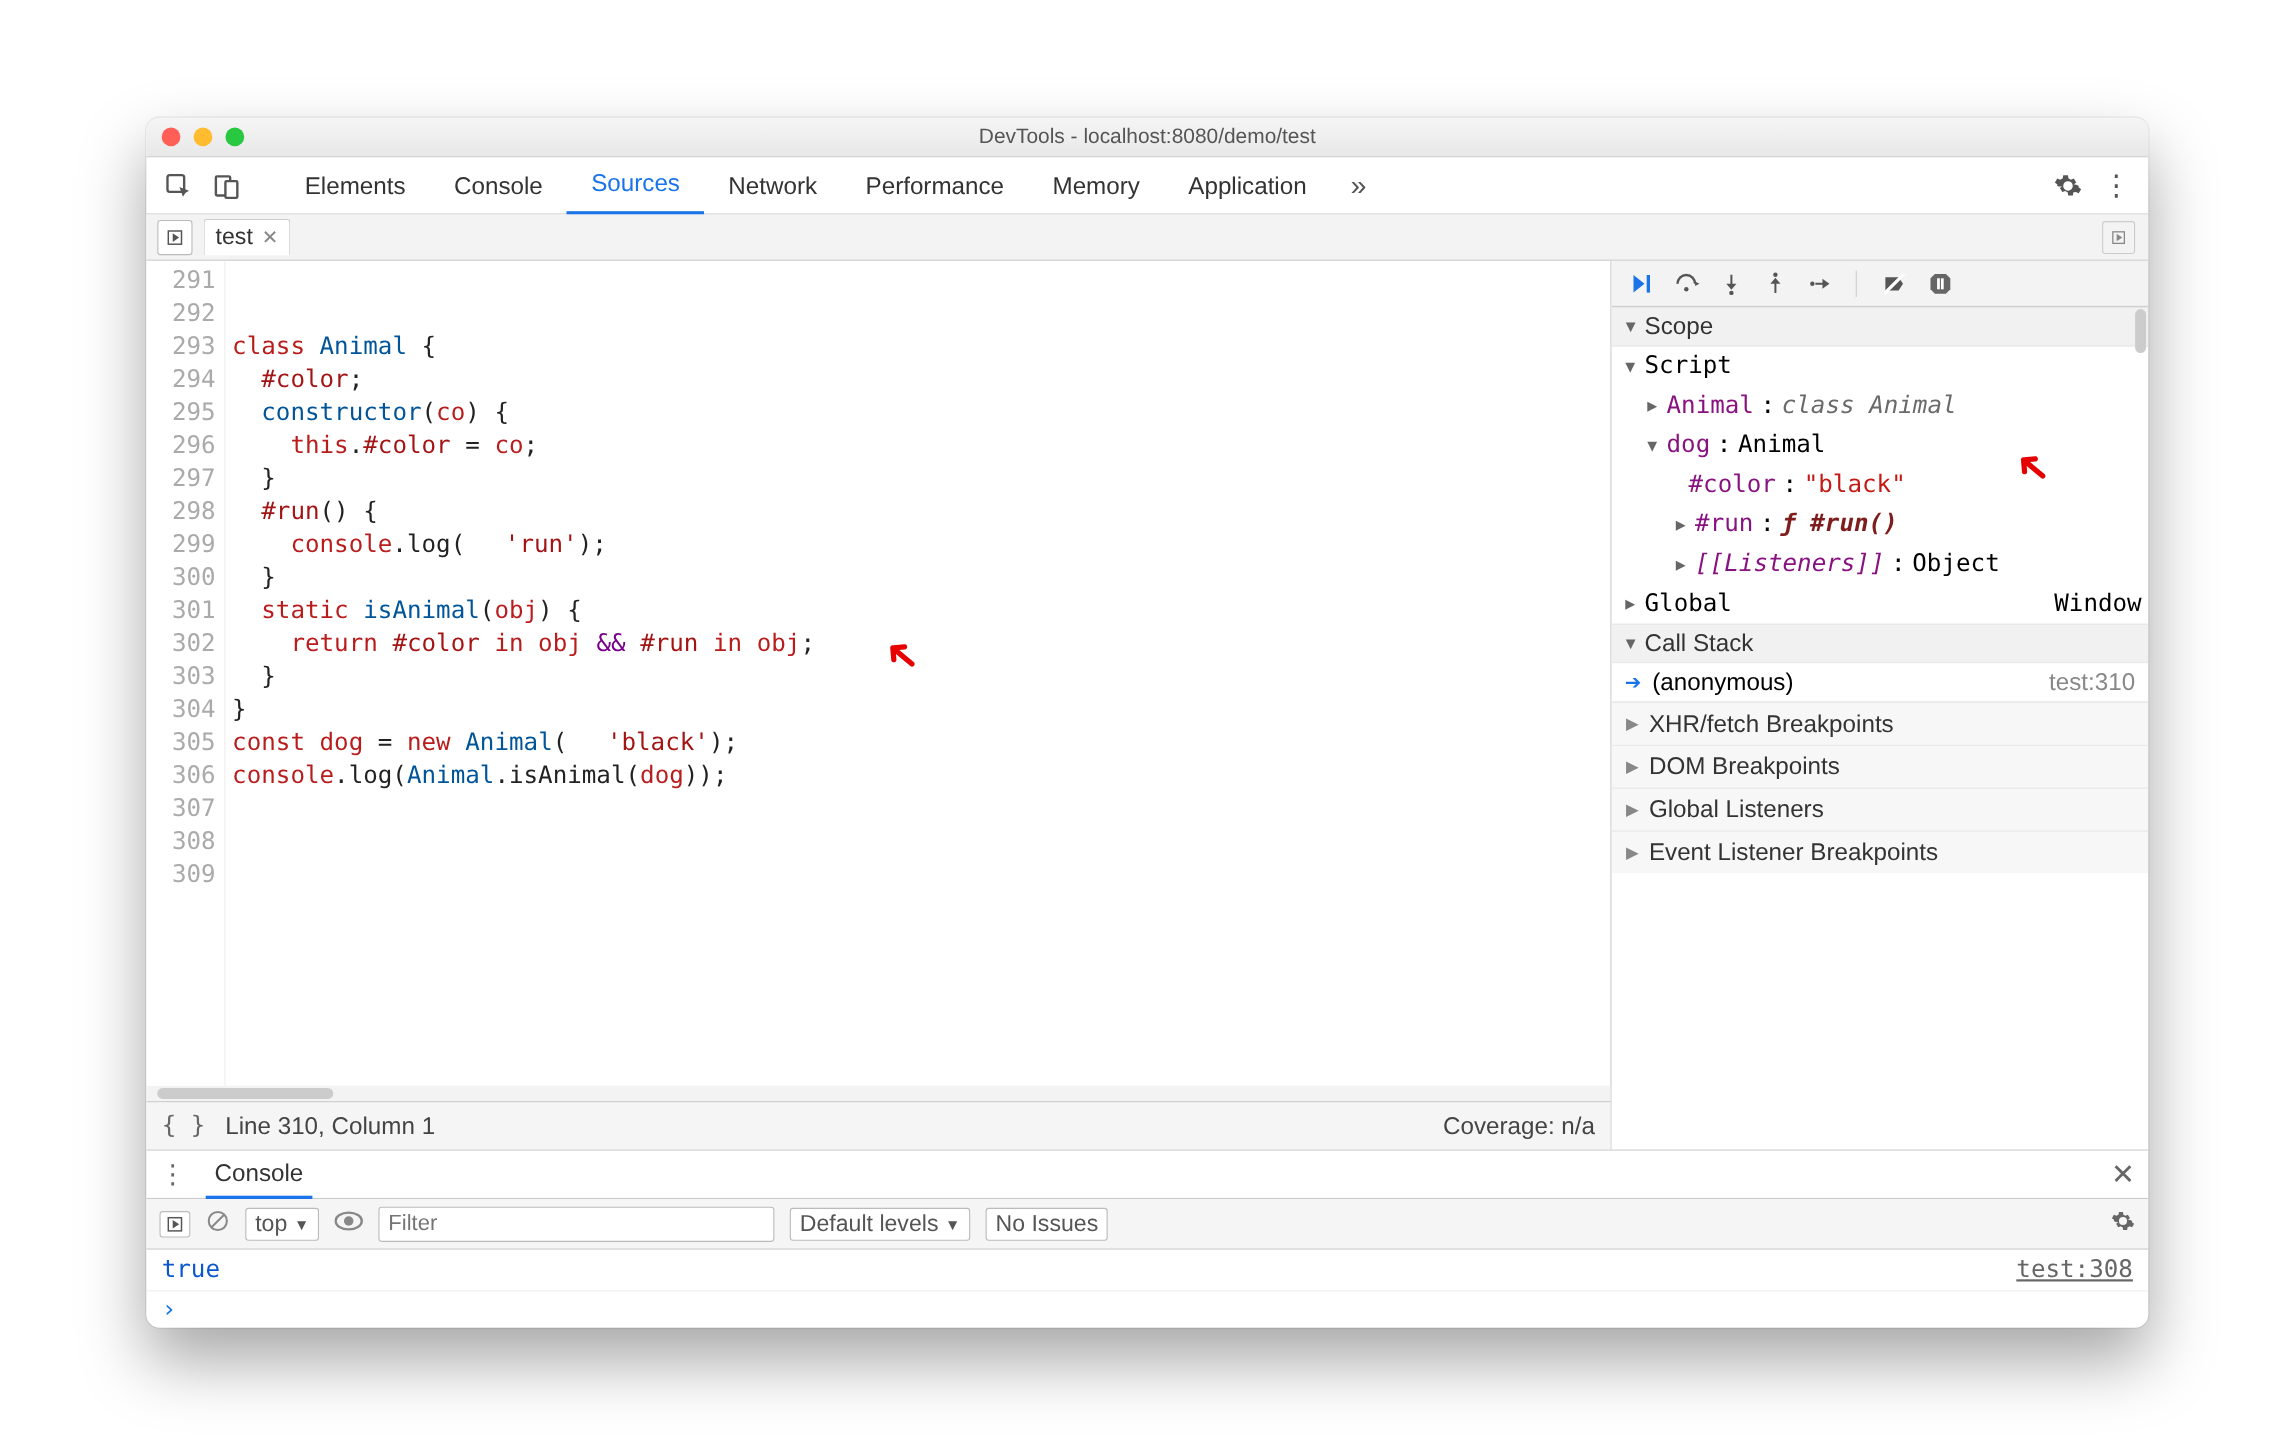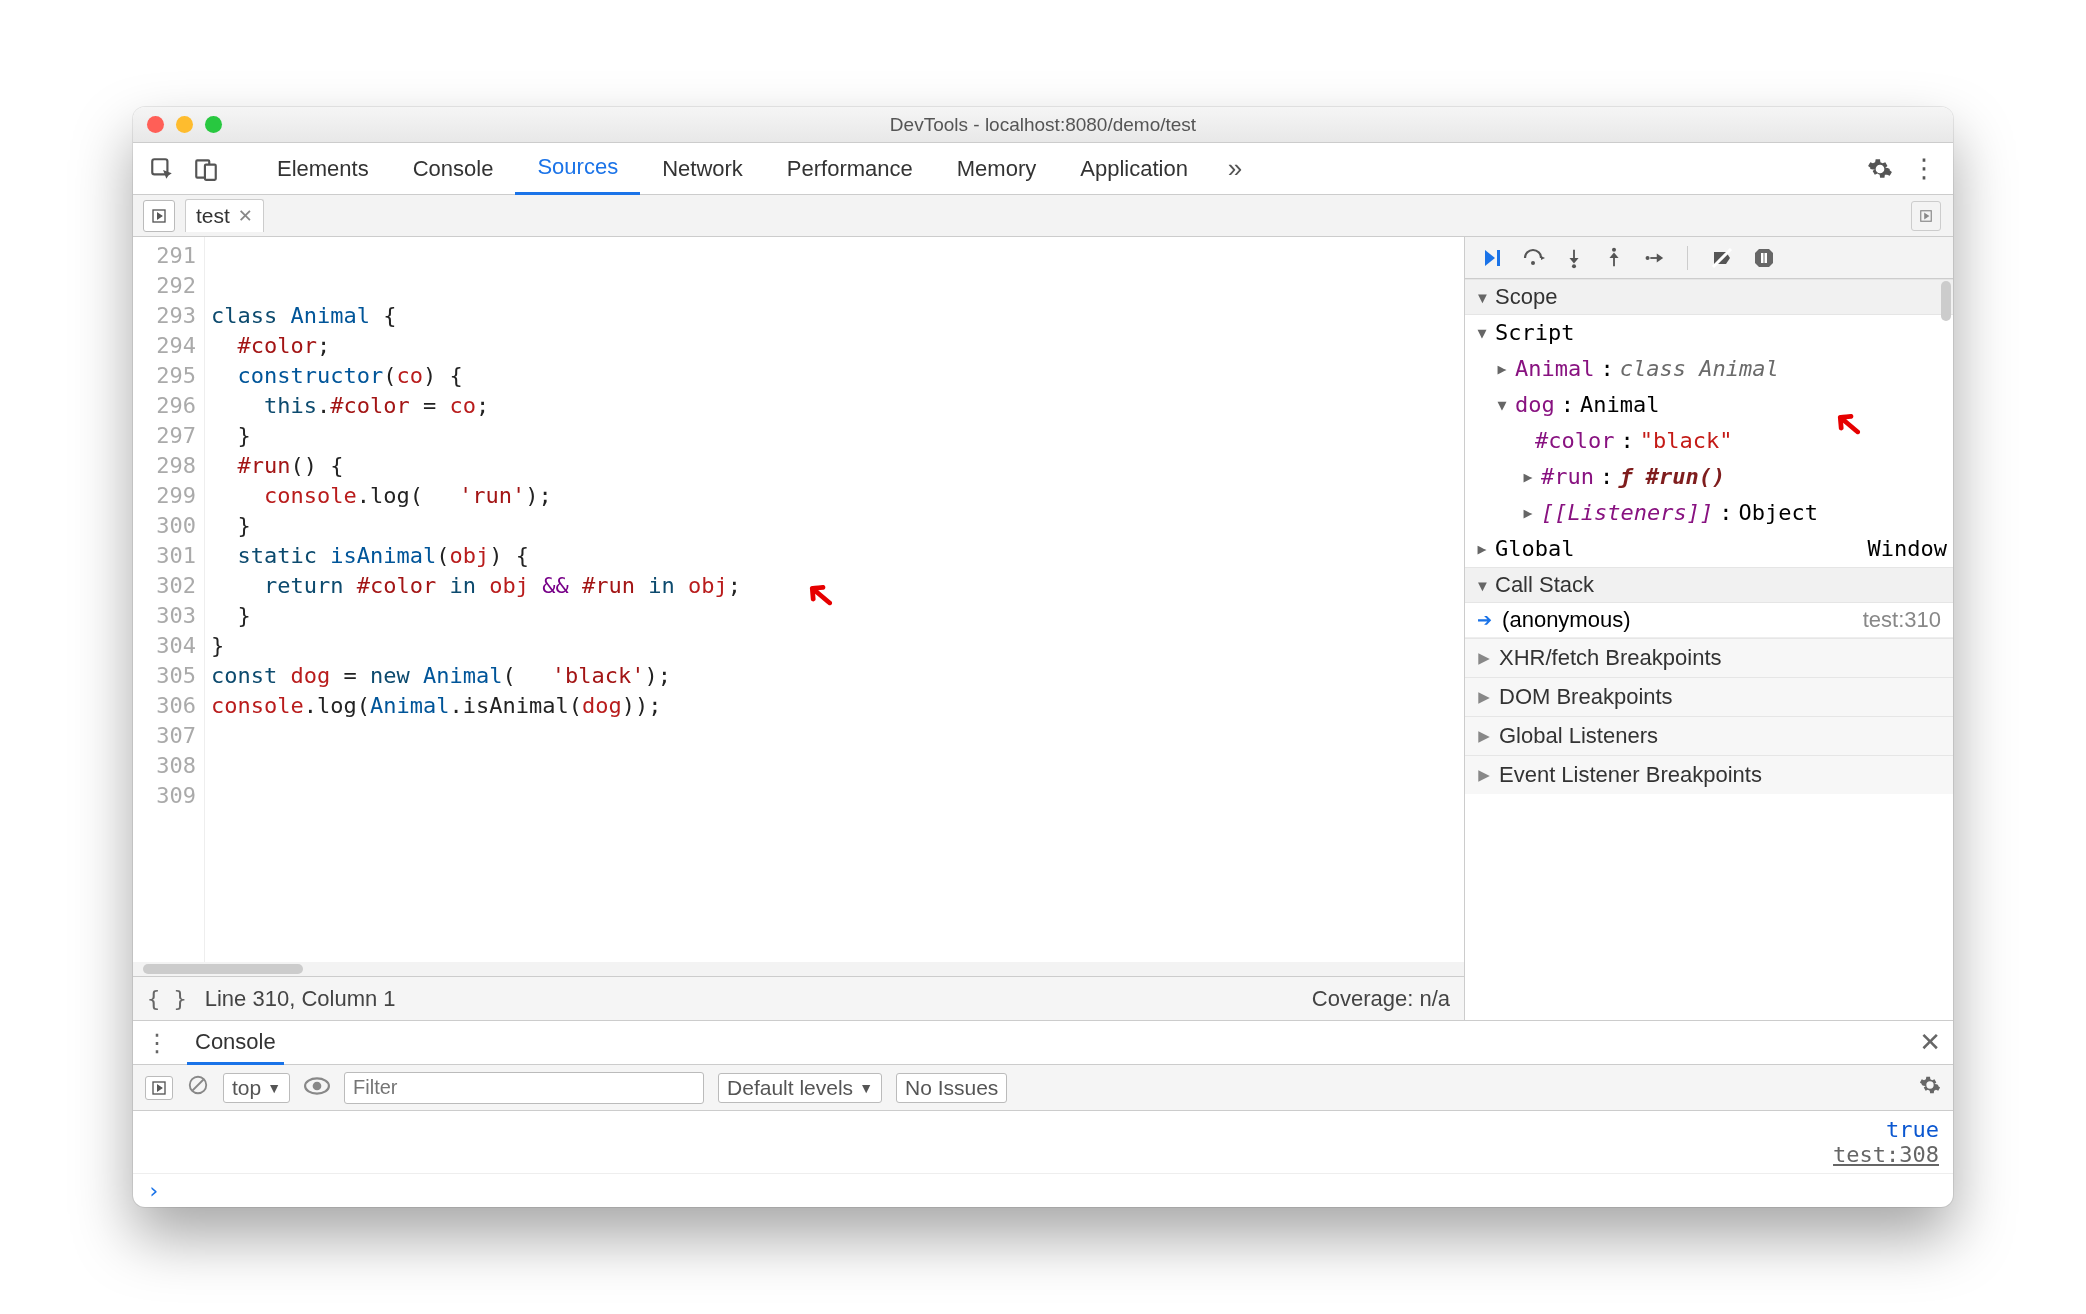--- a/index.html
+++ b/index.html
@@ -123,21 +123,21 @@
     flex:1;
     font-family: Menlo, Consolas, monospace;
     font-size: 22px;
     line-height: 30px;
     white-space: pre;
     color:#222;
     padding-left: 6px;
     padding-top: 4px;
     position:relative;
   }
-  .kw { color:#0c4a6e; }
+  .kw { color:#b91c1c; }
   .cls { color:#059; }
   .par { color:#b91c1c; }
   .str { color:#a31515;margin-left:36px; }
   .priv { color:#a31515; }
   .op { color:#708; }
   .arrow {
     position:absolute;
     font-size:52px;
     color:#e60000;
     transform: rotate(-140deg);
@@ -205,21 +205,21 @@
   .drawer-tabs .tab.active { border-bottom:3px solid #1a73e8; height:44px; margin-bottom:-1px; color:#333;font-weight:500;}
   .drawer-tabs .close { margin-left:auto; color:#666; font-size:26px;}
   .console-toolbar {
     height:46px;display:flex;align-items:center;gap:14px;padding:0 12px;border-bottom:1px solid #ccc;color:#555;background:#f5f5f5;font-size:21px;
   }
   .console-toolbar .box { border:1px solid #bbb;padding:2px 8px;border-radius:3px;background:#fff;display:flex;align-items:center;gap:6px;}
   .console-toolbar .filter-input {
     border:1px solid #bbb;background:#fff;height:32px;width:360px;padding:0 8px;font-size:20px;color:#888;border-radius:3px;
   }
   .console-out {
-    padding: 6px 14px;font-family:Menlo,Consolas,monospace;font-size:22px;display:flex;align-items:flex-end;border-bottom:1px solid #eee;flex-direction:column;
+    padding: 6px 14px;font-family:Menlo,Consolas,monospace;font-size:22px;display:flex;align-items:flex-end;border-bottom:1px solid #eee;
   }
   .console-out .val-kw { color:#0b57d0;}
   .console-out .src { margin-left:auto;color:#666;text-decoration:underline;}
   .console-prompt { padding:4px 14px;color:#1a73e8;font-family:Menlo,monospace;font-size:22px;}
 </style>
 </head>
 <body>
 
 <div class="window">
 

